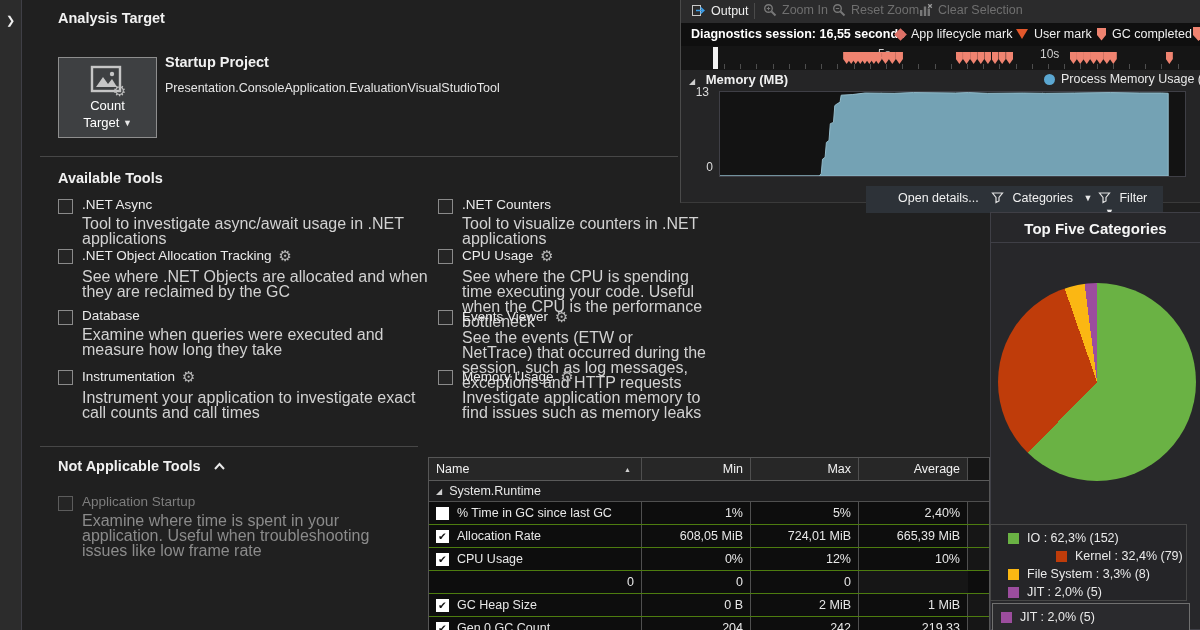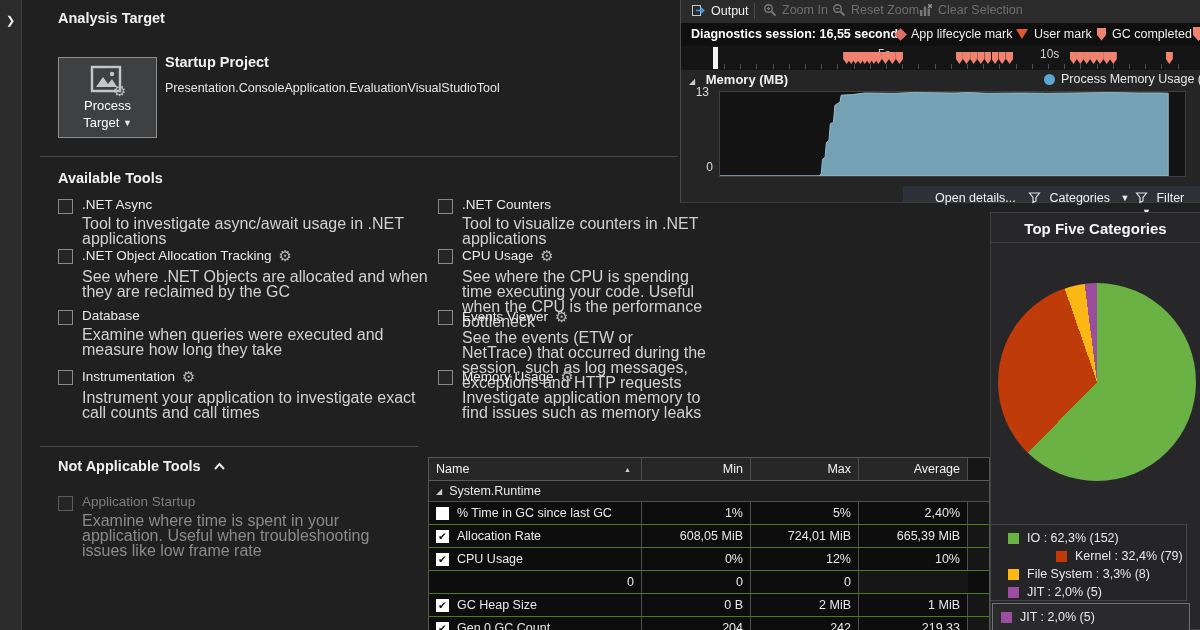--- a/index.html
+++ b/index.html
@@ -71,21 +71,21 @@
   .gc-mark { position:absolute; top:6px; width:7px; height:12px; clip-path:polygon(0 0,100% 0,100% 58%,50% 100%,0 58%); }
   #pos-bar { position:absolute; left:32px; top:1px; width:5px; height:22px; background:#f2f2f2; }
   #mem-header { position:absolute; left:0; top:70px; width:520px; height:21px; overflow:hidden; }
   #mem-title { position:absolute; left:8px; top:2px; font-weight:bold; font-size:13px; color:#f0f0f0; }
   #mem-legend { position:absolute; left:363px; top:2px; width:157px; display:flex; align-items:center; white-space:nowrap; overflow:hidden; }
   .dot { width:11px; height:11px; border-radius:50%; margin-right:6px; flex:none; }
   #mem-plot { position:absolute; left:38px; top:91px; width:467px; height:86px; background:#131313; border:1px solid #3f3f46; }
   .ylab { position:absolute; width:26px; text-align:right; font-size:12px; color:#dcdcdc; }
 
   
-  #details-bar { left:903px; top:186px; width:297px; height:16px; background:#2d3238; }
+  #details-bar { left:866px; top:186px; width:297px; height:27px; background:#2d3238; }
   #details-bar .it { position:absolute; top:5px; color:#f0f0f0; }
   #open-details { color:#4aa3e8; }
   .funnel { margin-right:5px; vertical-align:-2px; }
 
   
   #topfive { left:990px; top:212px; width:210px; height:418px; background:#27272a; border:1px solid #3f3f46; border-right:none; }
   #topfive-title { position:absolute; left:0; top:7px; width:100%; text-align:center; font-size:15px; font-weight:bold; color:#f5f5f5; }
   #topfive-div { position:absolute; left:0; top:29px; width:100%; height:1px; background:#3f3f46; }
   #pie { position:absolute; left:7px; top:70px; width:198px; height:198px; border-radius:50%; }
   #pie-legend { left:990px; top:524px; width:197px; height:77px; background:#252528; border:1px solid #474747; }
@@ -105,21 +105,21 @@
 <div class="abs" id="change-target">
   <span class="ct-icon">
     <svg width="38" height="32" viewBox="0 0 38 32">
       <rect x="3" y="2" width="28" height="24" fill="none" stroke="#c6c6c6" stroke-width="2.4"></rect>
       <path d="M7 22 L14 12 L19 19 L23 14 L28 22 Z" fill="#c6c6c6"></path>
       <circle cx="23" cy="9" r="2.2" fill="#c6c6c6"></circle>
       <text x="24" y="31" font-size="15" fill="#bdbdbd" font-weight="bold">⚙</text>
     </svg>
   </span>
   <span class="ct-label">
-    <span>Process</span><br>
+    <span>Count</span><br>
     <span>Target</span>
     <span class="caret-down">▼</span>
   </span>
 </div>
 
 <div class="abs h1" style="left:165px; top:54px;">Startup Project</div>
 <div class="abs" style="left:165px; top:81px; color:#e6e6e6;">Presentation.ConsoleApplication.EvaluationVisualStudioTool</div>
 
 <div class="abs divider" style="left:40px; top:156px; width:638px;"></div>
 

